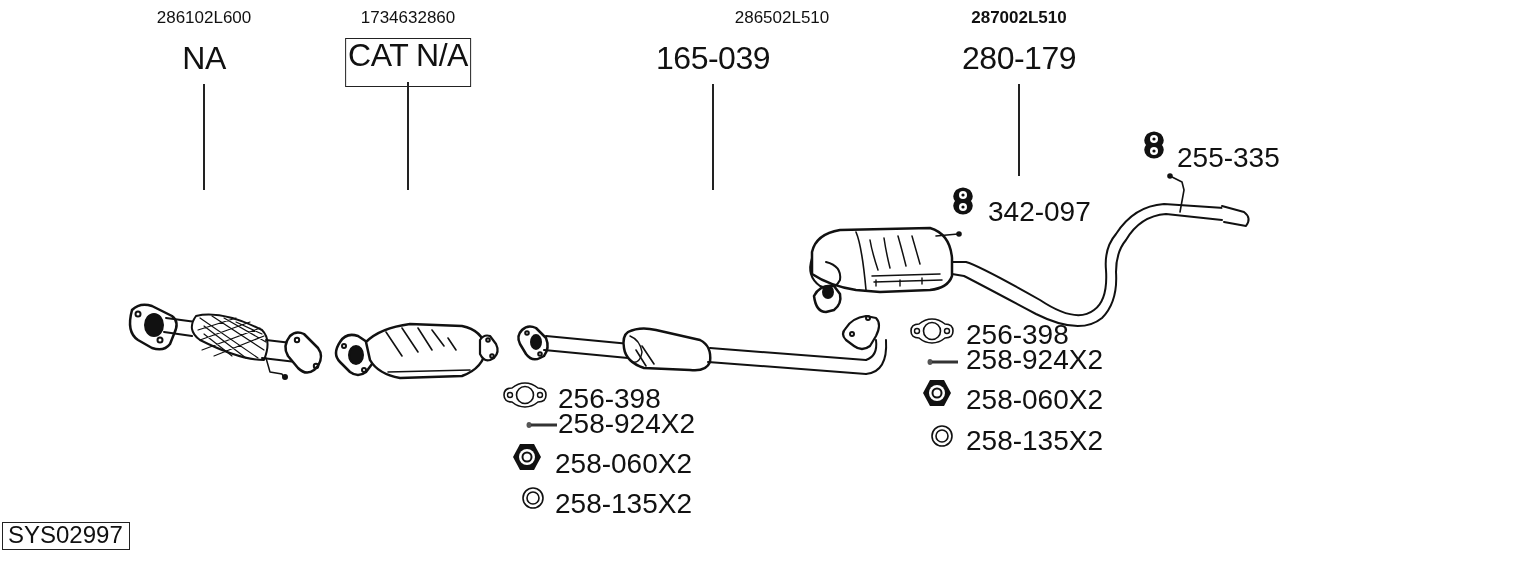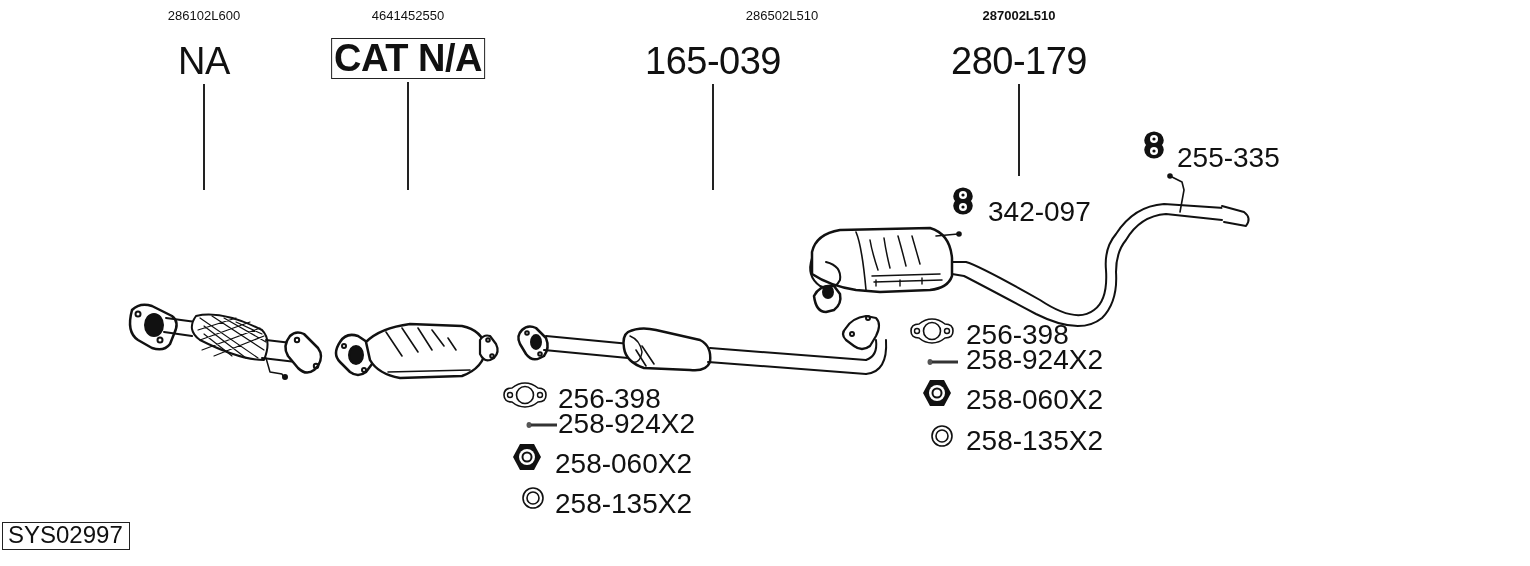--- a/index.html
+++ b/index.html
@@ -1,21 +1,21 @@
 <!DOCTYPE html>
 <html><head>
 <meta charset="utf-8">
 <style>
   html, body { margin: 0; padding: 0; background: #ffffff; }
   body { width: 1530px; height: 566px; position: relative; overflow: hidden;
          font-family: "Liberation Sans", sans-serif; color: #111111; }
   .abs { position: absolute; }
-  .oe { font-size: 13px; line-height: 1; white-space: nowrap; transform: translateX(-50%); }
-  .pn { font-size: 38px; line-height: 1; white-space: nowrap; transform: translateX(-50%); letter-spacing: -0.5px; }
-  .pn.boxed { border: 1.5px solid #222; padding: 0 2px 1px 2px; font-weight: bold; }
+  .oe { font-size: 17px; line-height: 1; white-space: nowrap; transform: translateX(-50%); }
+  .pn { font-size: 32px; line-height: 1; white-space: nowrap; transform: translateX(-50%); letter-spacing: -0.5px; }
+  .pn.boxed { border: 1.5px solid #222; padding: 0 2px 15px 2px; }
   .lead { width: 1.6px; background: #222; }
   .hw { font-size: 28px; line-height: 1; white-space: nowrap; }
   .sys { left: 2px; top: 522px; font-size: 24px; line-height: 1; border: 1.5px solid #222;
          padding: 0 6px 2px 5px; }
   svg.diagram { position: absolute; left: 0; top: 0; }
   .icon { position: absolute; }
 </style>
 </head>
 <body>
 
@@ -88,21 +88,21 @@
     <path d="M952 262 L966 262 Q980 266 1040 300 Q1076 324 1094 310 Q1108 300 1106 270 Q1104 248 1116 234 Q1134 206 1164 204 L1224 208"></path>
     <path d="M952 274 L964 276 Q976 282 1036 314 Q1080 336 1102 318 Q1118 302 1116 272 Q1116 252 1126 240 Q1140 216 1166 214 L1222 220"></path>
     <path d="M1222 206 L1244 212 Q1252 218 1246 226 L1224 222" fill="#fff"></path>
 
     <path d="M1170 176 L1182 182 L1184 190 L1180 212" stroke-width="1.6"></path>
     <circle cx="1170" cy="176" r="1.8" fill="#111"></circle>
   </g>
 </svg>
 
 <div class="abs oe" style="left:204px; top:9px;">286102L600</div>
-<div class="abs oe" style="left:408px; top:9px;">4641452550</div>
+<div class="abs oe" style="left:408px; top:9px;">1734632860</div>
 <div class="abs oe" style="left:746px; top:9px;margin-left:36px;">286502L510</div>
 <div class="abs oe" style="left:1019px; top:9px;font-weight:bold;">287002L510</div>
 
 <div class="abs pn" style="left:204px; top:42px;">NA</div>
 <div class="abs pn boxed" style="left:408px; top:38px;">CAT N/A</div>
 <div class="abs pn" style="left:713px; top:42px;">165-039</div>
 <div class="abs pn" style="left:1019px; top:42px;">280-179</div>
 
 <div class="abs lead" style="left:203px; top:84px; height:106px;"></div>
 <div class="abs lead" style="left:407px; top:82px; height:108px;"></div>

